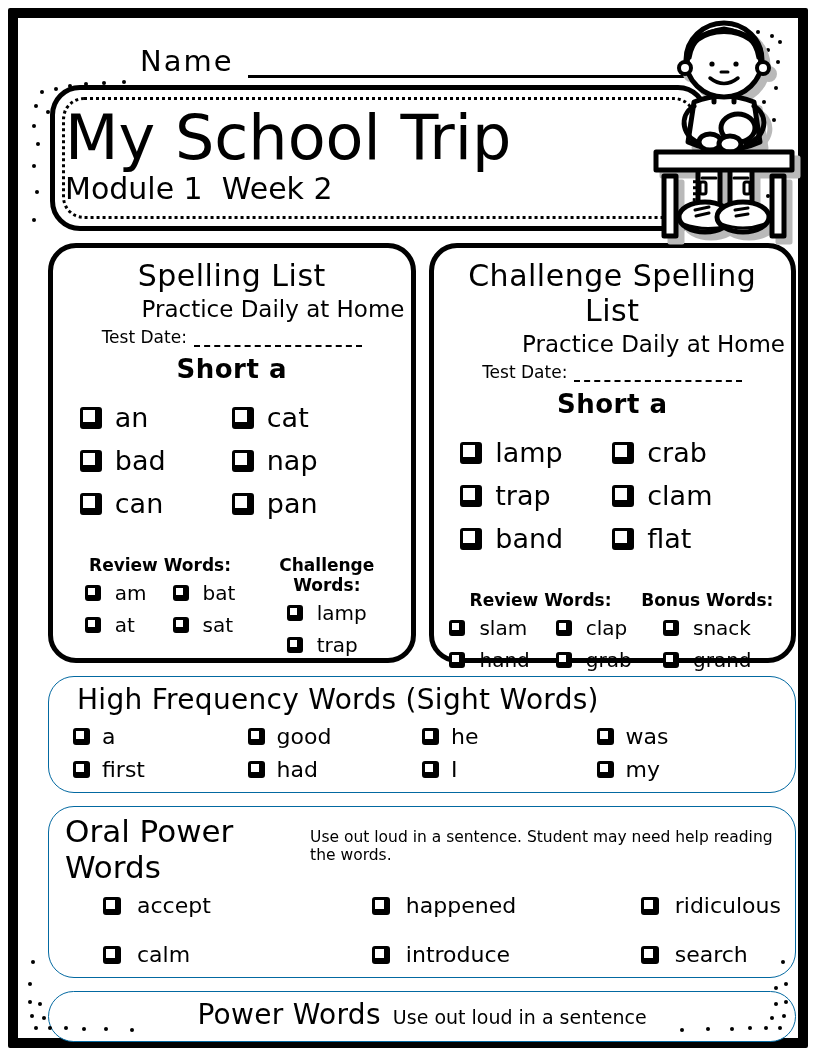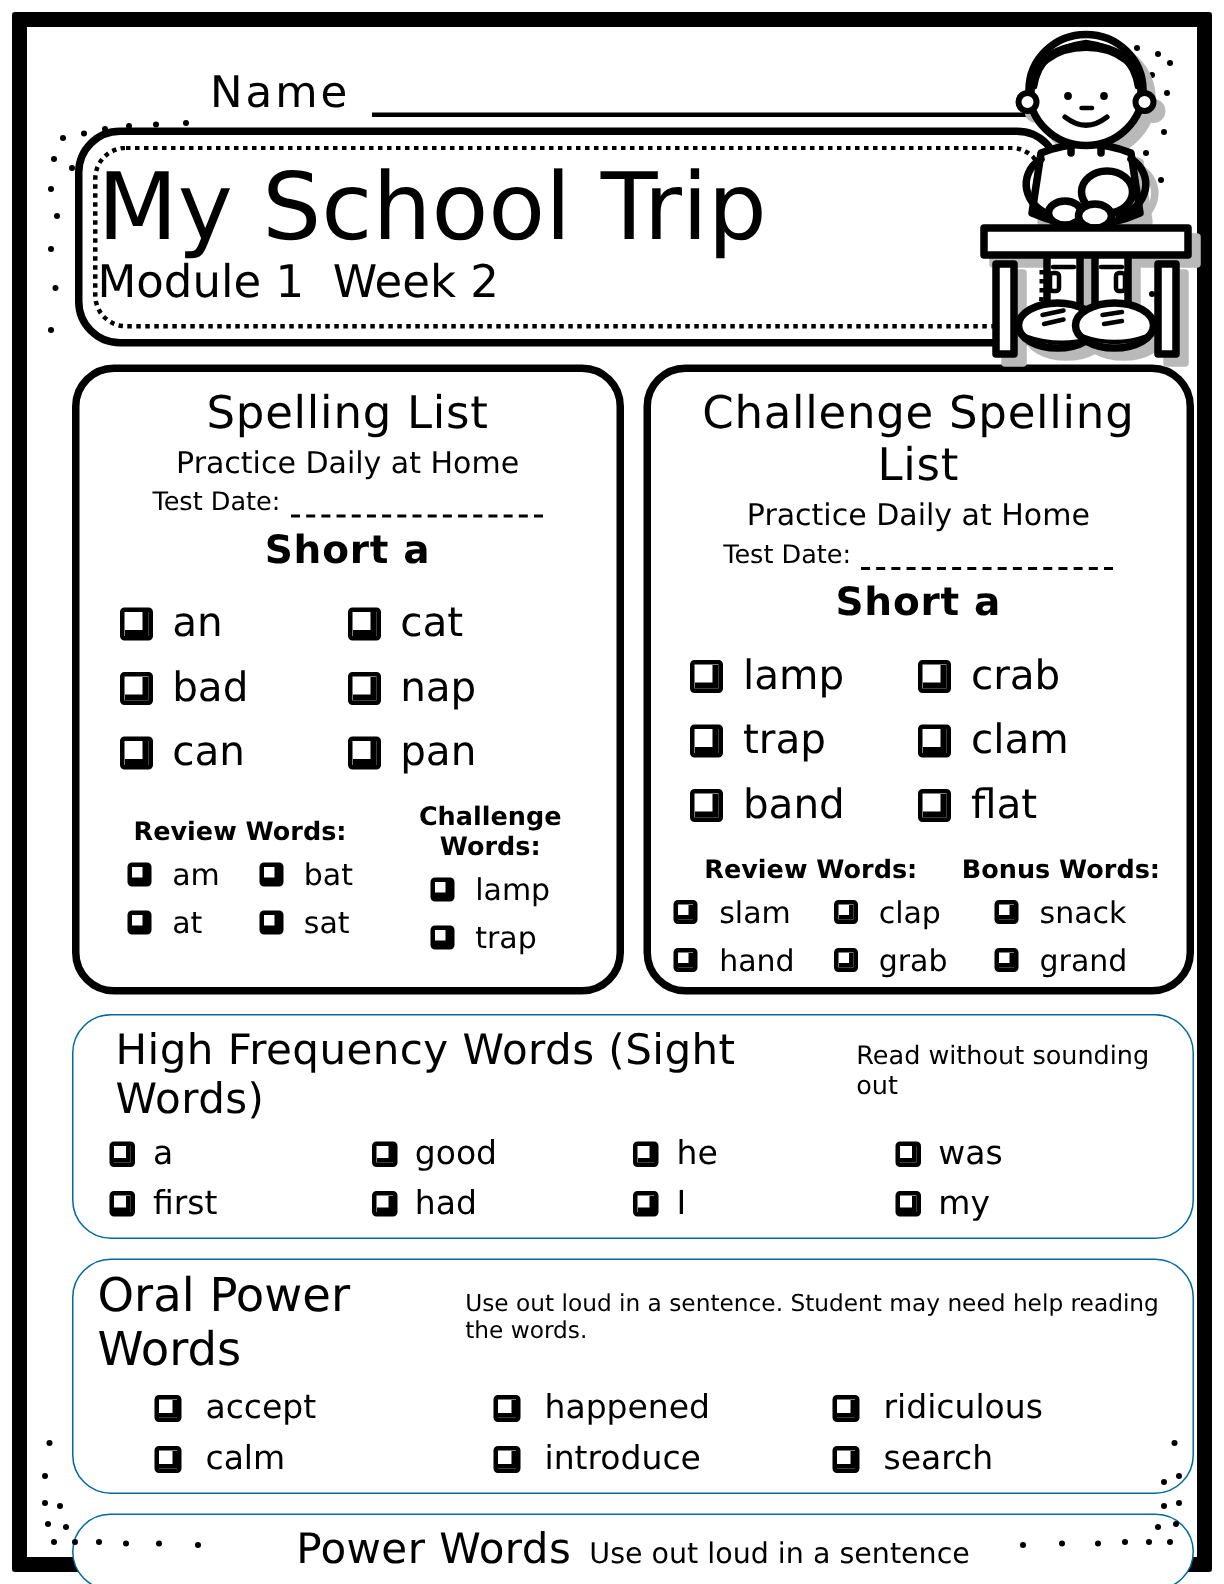--- a/index.html
+++ b/index.html
@@ -51,36 +51,36 @@
   
   .kid { position:absolute; left:650px; top:10px; z-index:5; filter:drop-shadow(6px 6px 0 #b9b9b9); }
 
   
   .spelling-row { display:flex; gap:13px; margin-top:12px; }
   .sp-box {
     flex:1; height:420px; border:5px solid #000; border-radius:28px; background:#fff;
     padding:10px 6px 8px; text-align:center; position:relative;
   }
   .sp-title { font-size:30px; letter-spacing:0.5px; }
-  .sp-sub { font-size:20px; margin-top:3px; }
+  .sp-sub { font-size:23px; margin-top:3px;text-align:right; }
   .sp-test { display:flex; justify-content:center; align-items:flex-end; margin-top:5px; font-size:17px; }
   .test-line { width:168px; height:19px; border-bottom:2px dashed #000; margin-left:7px; }
   .sp-pattern { font-size:26px; font-weight:bold; margin-top:7px; letter-spacing:0.5px; }
 
   .word-item { display:flex; align-items:center; }
   .checkbox {
     flex:none; background:#fff; border:3px solid #000; border-radius:3px;
     box-shadow:inset -4px -4px 0 0 #000;
   }
   .words-main { display:grid; grid-auto-flow:column; grid-template-rows:repeat(3,auto);
     grid-template-columns:repeat(2,152px); justify-content:center; row-gap:12px; margin-top:18px; }
   .words-main .word-item { font-size:27px; }
   .words-main .checkbox { width:22px; height:22px; margin-right:13px; }
 
-  .sp-bottom { display:flex; margin-top:18px; padding:0 6px;align-items:center; }
+  .sp-bottom { display:flex; margin-top:36px; padding:0 6px; }
   .sp-group { text-align:center; }
   .sp-group-1 { width:57%; }
   .sp-group-2 { width:43%; }
   .group-head { font-size:17px; font-weight:bold; margin-bottom:6px; }
   .words-small { display:grid; grid-auto-flow:column; grid-template-rows:repeat(2,auto);
     justify-content:center; column-gap:26px; row-gap:8px; }
   .words-small.one-col { grid-template-columns:auto; }
   .words-small .word-item { font-size:20px; text-align:left; }
   .words-small .checkbox { width:16px; height:16px; margin-right:14px; box-shadow:inset -3px -3px 0 0 #000; }
 
@@ -91,21 +91,21 @@
   .note { font-size:17px; margin-left:14px; }
   .words-4col { display:grid; grid-auto-flow:column; grid-template-rows:repeat(2,auto);
     grid-template-columns:repeat(4,1fr); row-gap:8px; margin-top:8px; padding:0 10px; }
   .words-4col .word-item { font-size:22px; }
   .words-4col .checkbox { width:17px; height:17px; margin-right:12px; box-shadow:inset -3px -3px 0 0 #000; }
 
   .op-title-row { display:flex; align-items:baseline; padding-left:2px; }
   .op-title { font-size:31px; }
   .op-note { font-size:15.5px; margin-left:10px; }
   .words-3col { display:grid; grid-auto-flow:column; grid-template-rows:repeat(2,auto);
-    grid-template-columns:repeat(3,1fr); row-gap:9px; margin-top:8px; padding:0 0 0 40px; }
+    grid-template-columns:repeat(2,1fr); row-gap:24px; margin-top:8px; padding:0 0 0 40px; }
   .words-3col .word-item { font-size:22px; }
   .words-3col .checkbox { width:18px; height:18px; margin-right:16px; box-shadow:inset -3px -3px 0 0 #000; }
 
   .pw-title-row { display:flex; align-items:baseline; justify-content:center; }
   .pw-note { font-size:19px; margin-left:12px; }
 </style>
 </head>
 <body>
 
 <div>
@@ -313,21 +313,20 @@
               </div>
           </div>
         </div>
       </div>
 
     </div>
 
     <div class="wide-box">
       <div class="hf-title-row">
         <span class="big-title">High Frequency Words (Sight Words)</span>
-        <span class="note">Read without sounding out</span>
       </div>
       <div class="words-4col">
           <div class="word-item">
             <span class="checkbox"></span>
             <span class="word-label">a</span>
           </div>
           <div class="word-item">
             <span class="checkbox"></span>
             <span class="word-label">first</span>
           </div>

